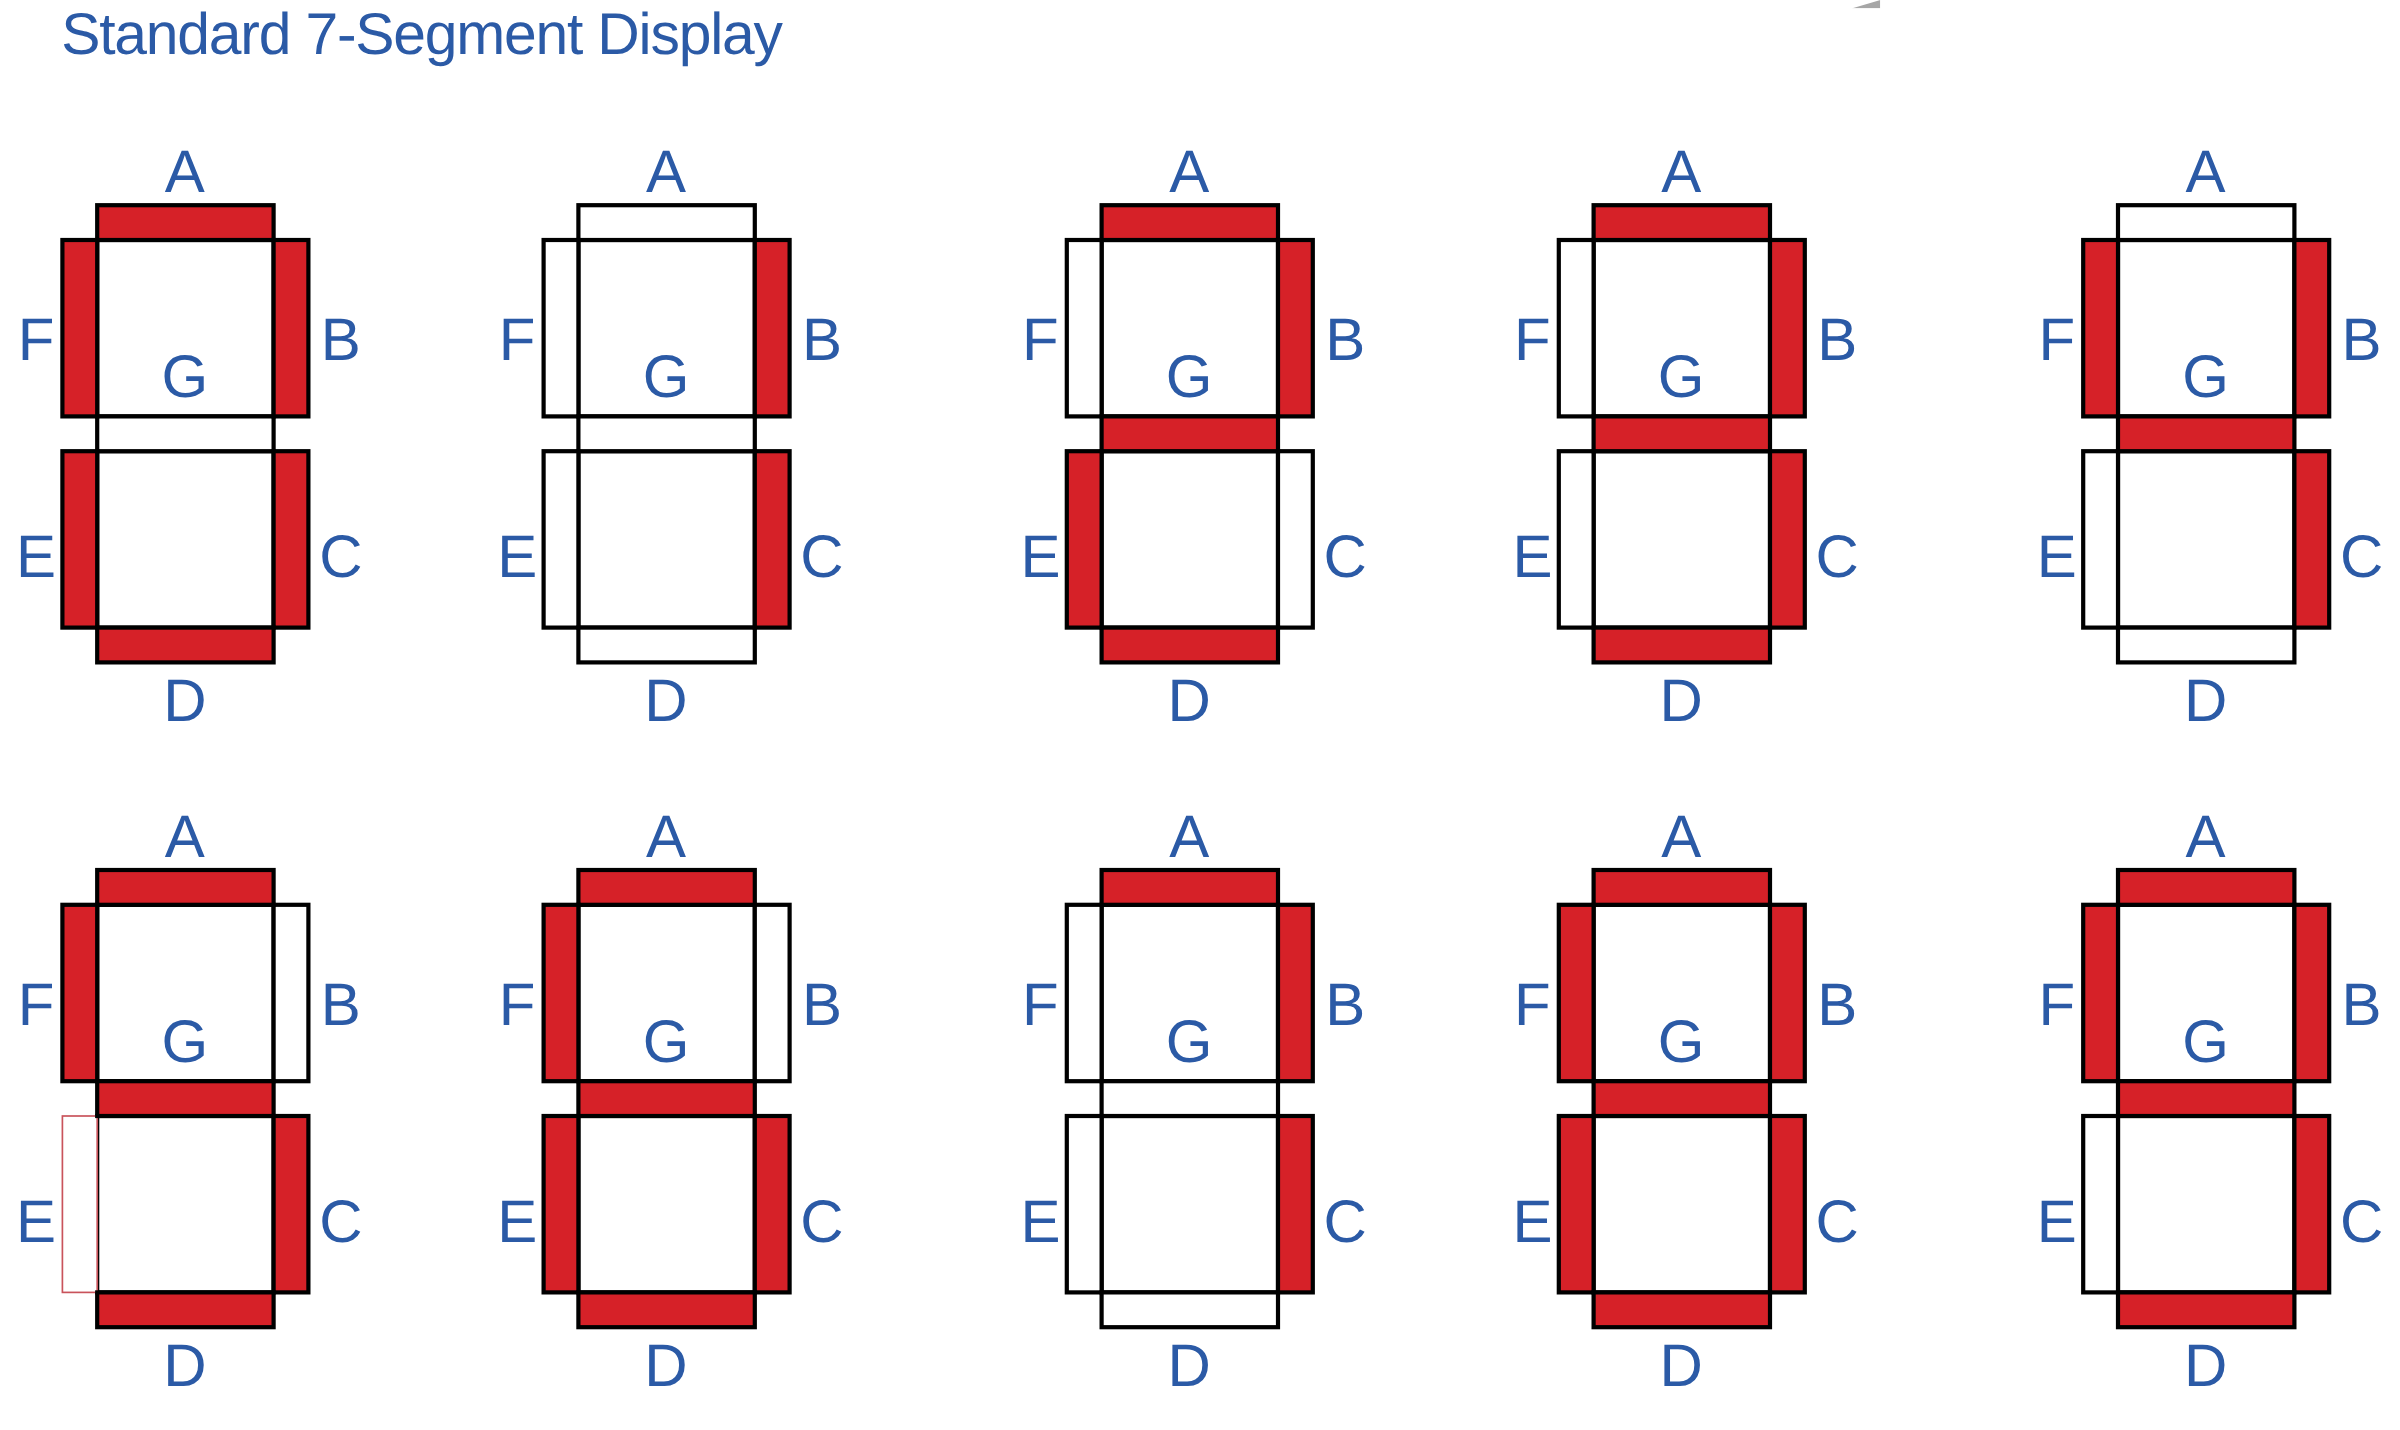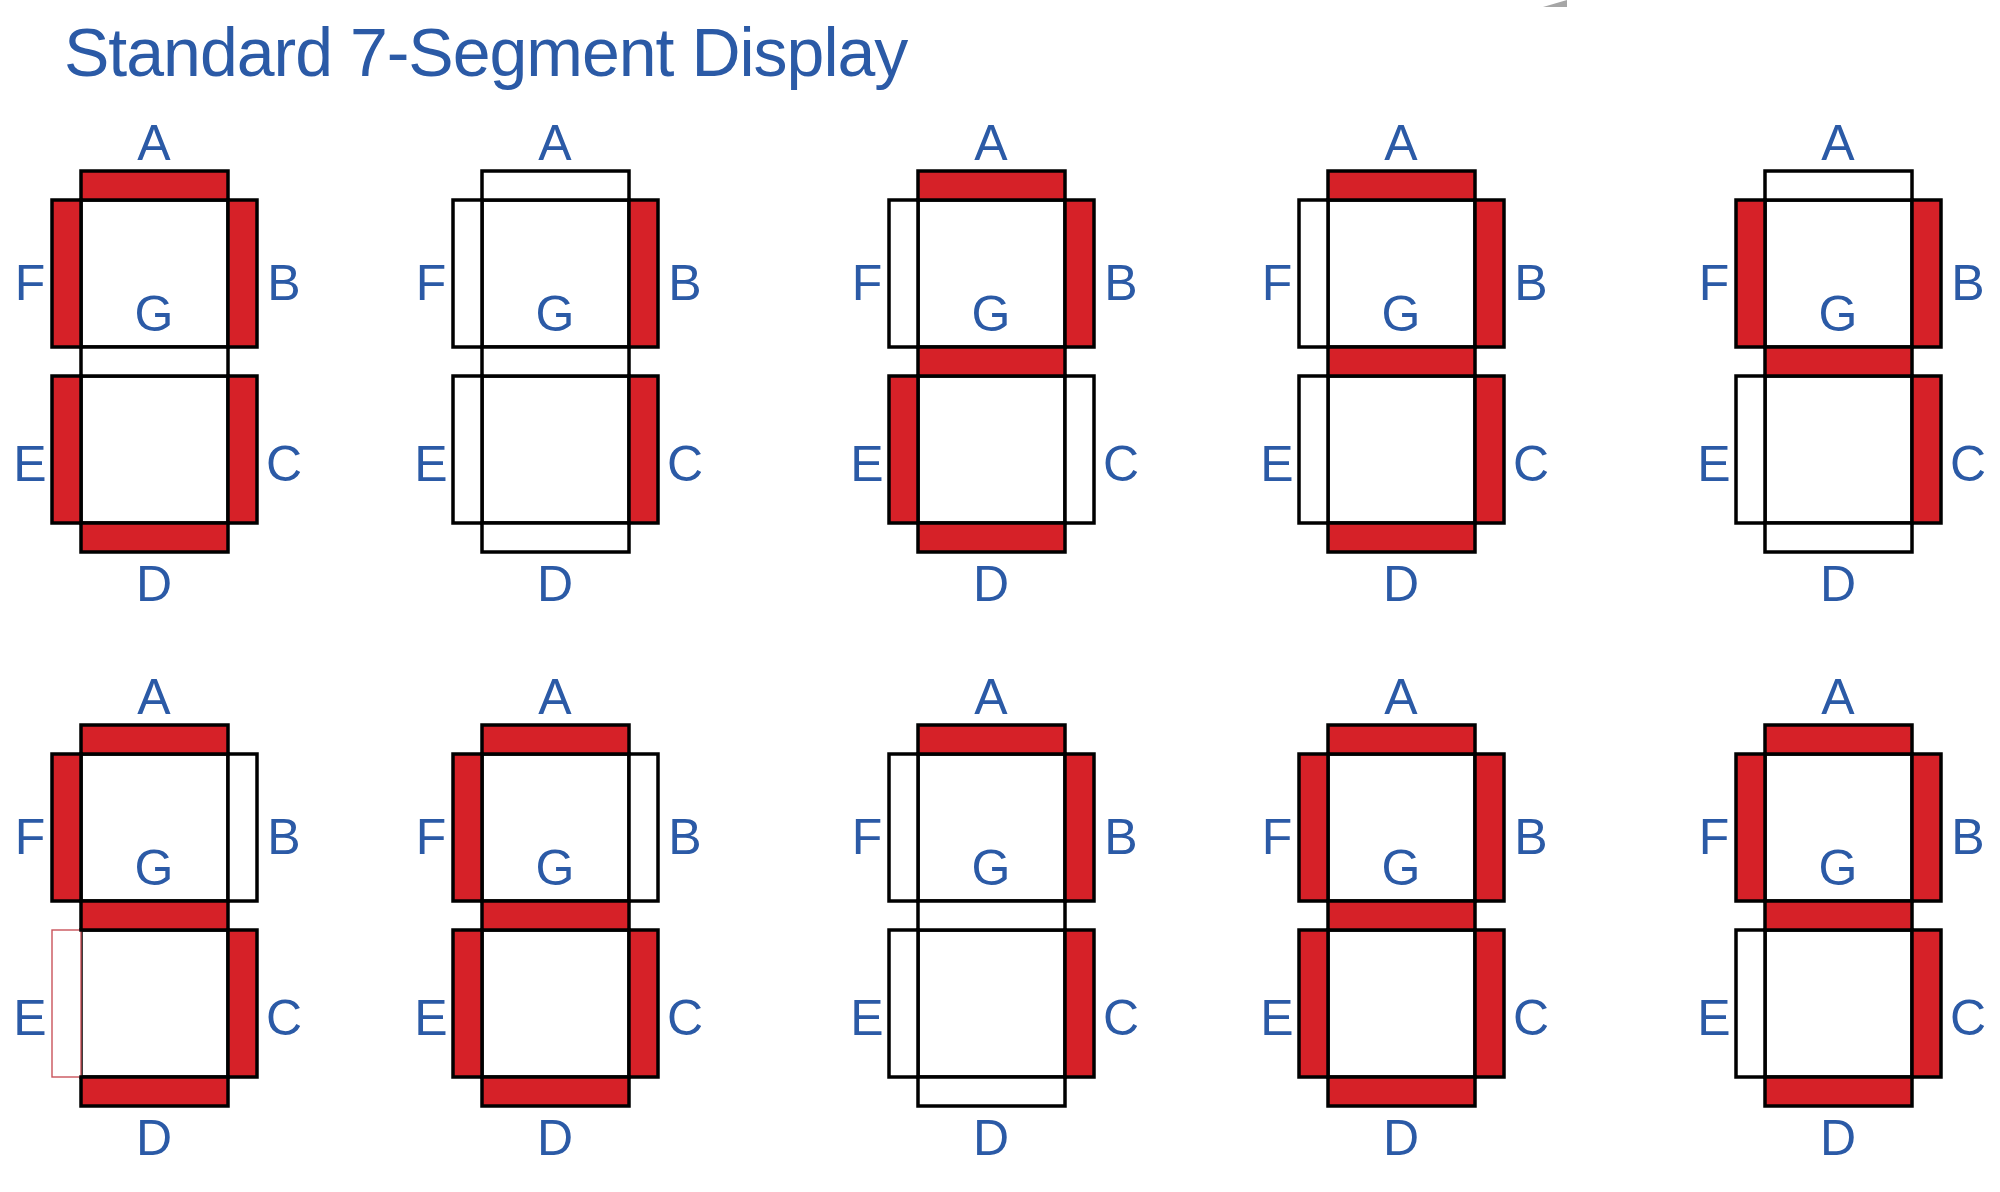--- a/index.html
+++ b/index.html
@@ -7,22 +7,22 @@
     width:2000px;height:1192px;
     background:#ffffff;
     overflow:hidden;
     position:relative;
     font-family:"Liberation Sans", sans-serif;
   }
   .page-title{
     position:absolute;
     left:47px;
     top:1px;
-    margin:17px;
-    font-size:68px;
+    margin:4px;
+    font-size:49px;
     line-height:1;
     font-weight:400;
     letter-spacing:-1px;
     color:#2b5aa6;
     white-space:nowrap;
   }
   .diagram-svg{
     position:absolute;
     left:0;top:0;
   }

